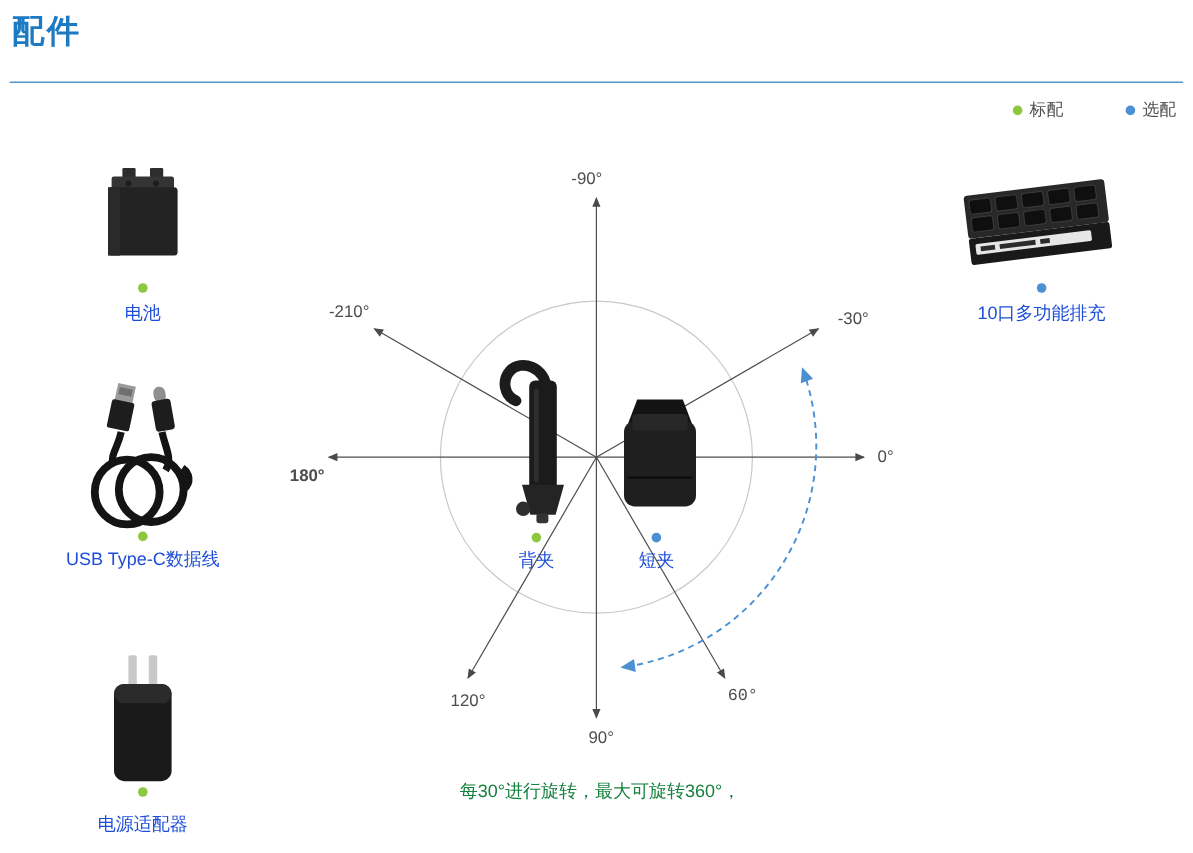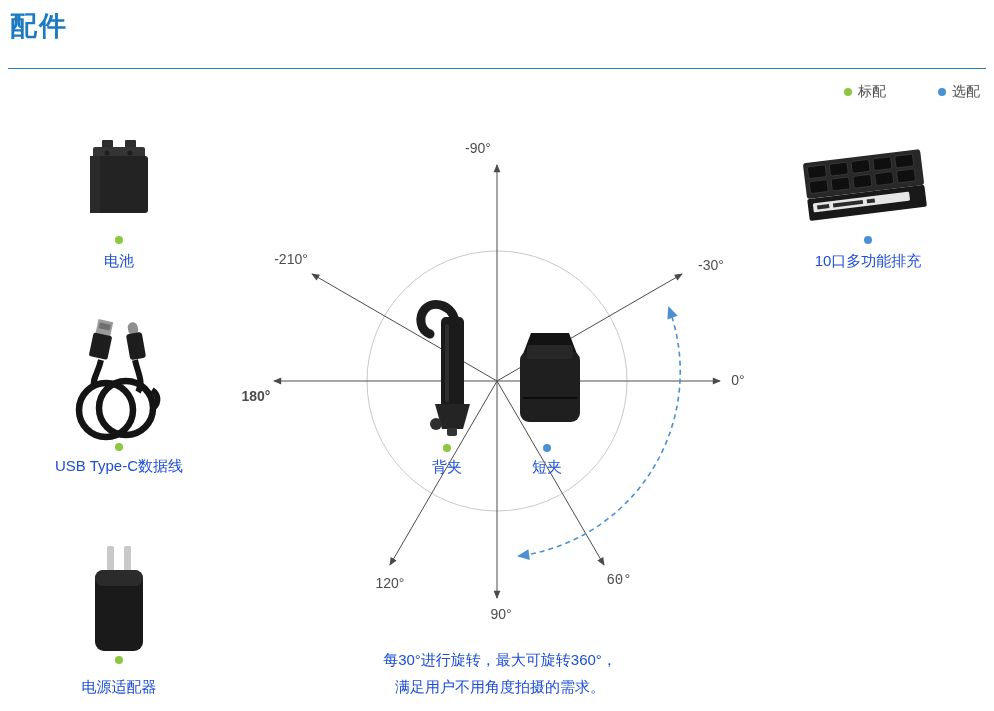--- a/index.html
+++ b/index.html
@@ -8,21 +8,21 @@
   .page-title { position:absolute; left:10px; top:8px; font-size:27px; font-weight:bold; color:#1b7ac2; letter-spacing:2px; }
   .divider { position:absolute; left:8px; right:8px; top:68px; height:1px; background:#2a7cbe; }
   .legend { position:absolute; top:83px; right:14px; display:flex; gap:52px; align-items:center; font-size:14px; color:#4d4d4d; }
   .legend-item { display:flex; align-items:center; gap:6px; }
   .dot { width:8px; height:8px; border-radius:50%; display:inline-block; flex:0 0 auto; }
   .dot.green { background:#8dc63f; }
   .dot.blue  { background:#4a90d2; }
   .abs-dot { position:absolute; }
   .center-text { position:absolute; transform:translate(-50%,-50%); font-size:15px; color:#1d4ed8; white-space:nowrap; }
   .angle-label { position:absolute; transform:translate(-50%,-50%); font-size:14px; color:#4d4d4d; white-space:nowrap; }
-  .caption-line { position:absolute; transform:translate(-50%,-50%); font-size:15px; color:#1d4ed8; white-space:nowrap; }
+  .caption-line { position:absolute; transform:translate(-50%,-50%); font-size:15px; color:#15803d; white-space:nowrap; }
   .diagram-svg { position:absolute; left:0; top:0; }
   .acc-img { position:absolute; }
 </style>
 </head>
 <body>
 
 <div class="page">
 
   <h1 class="page-title">配件</h1>
   <div class="divider"></div>
@@ -73,36 +73,35 @@
     </g>
 
     <g>
       <path d="M531 333 L569 333 L577 354 L523 354 Z" fill="#131313"></path>
       <rect x="520" y="351" width="60" height="71" rx="9" fill="#1f1f1f"></rect>
       <rect x="527" y="345" width="46" height="14" rx="3" fill="#272727"></rect>
       <line x1="523" y1="398" x2="577" y2="398" stroke="#0c0c0c" stroke-width="2"></line>
     </g>
   </svg>
 
-  <span class="angle-label" style="left:478px; top:148px;">-90°</span>
+  <span class="angle-label" style="left:489px; top:148px;">-90°</span>
   <span class="angle-label" style="left:291px; top:259px;">-210°</span>
   <span class="angle-label" style="left:711px; top:265px;">-30°</span>
   <span class="angle-label" style="left:256px; top:396px;font-weight:bold;">180°</span>
   <span class="angle-label" style="left:738px; top:380px;">0°</span>
   <span class="angle-label" style="left:390px; top:583px;">120°</span>
   <span class="angle-label" style="left:619px; top:580px;font-family:Liberation Mono, monospace;">60°</span>
   <span class="angle-label" style="left:501px; top:614px;">90°</span>
 
   <span class="dot green abs-dot" style="left:443px; top:444px;"></span>
   <span class="center-text" style="left:447px; top:467px;">背夹</span>
   <span class="dot blue abs-dot" style="left:543px; top:444px;"></span>
   <span class="center-text" style="left:547px; top:467px;">短夹</span>
 
   <div class="caption-line" style="left:500px; top:660px;">每30°进行旋转，最大可旋转360°，</div>
-  <div class="caption-line" style="left:500px; top:687px;">满足用户不用角度拍摄的需求。</div>
 
   <svg class="acc-img" style="left:85px; top:138px;" width="68" height="78" viewBox="0 0 68 78">
     <rect x="17" y="2" width="11" height="9" rx="1" fill="#2d2d2d"></rect>
     <rect x="40" y="2" width="11" height="9" rx="1" fill="#2d2d2d"></rect>
     <rect x="8" y="9" width="52" height="12" rx="2" fill="#343434"></rect>
     <circle cx="22" cy="15" r="2.5" fill="#1d1d1d"></circle>
     <circle cx="45" cy="15" r="2.5" fill="#1d1d1d"></circle>
     <rect x="5" y="18" width="58" height="57" rx="3" fill="#232323"></rect>
     <rect x="5" y="18" width="10" height="57" fill="#2a2a2a"></rect>
   </svg>

